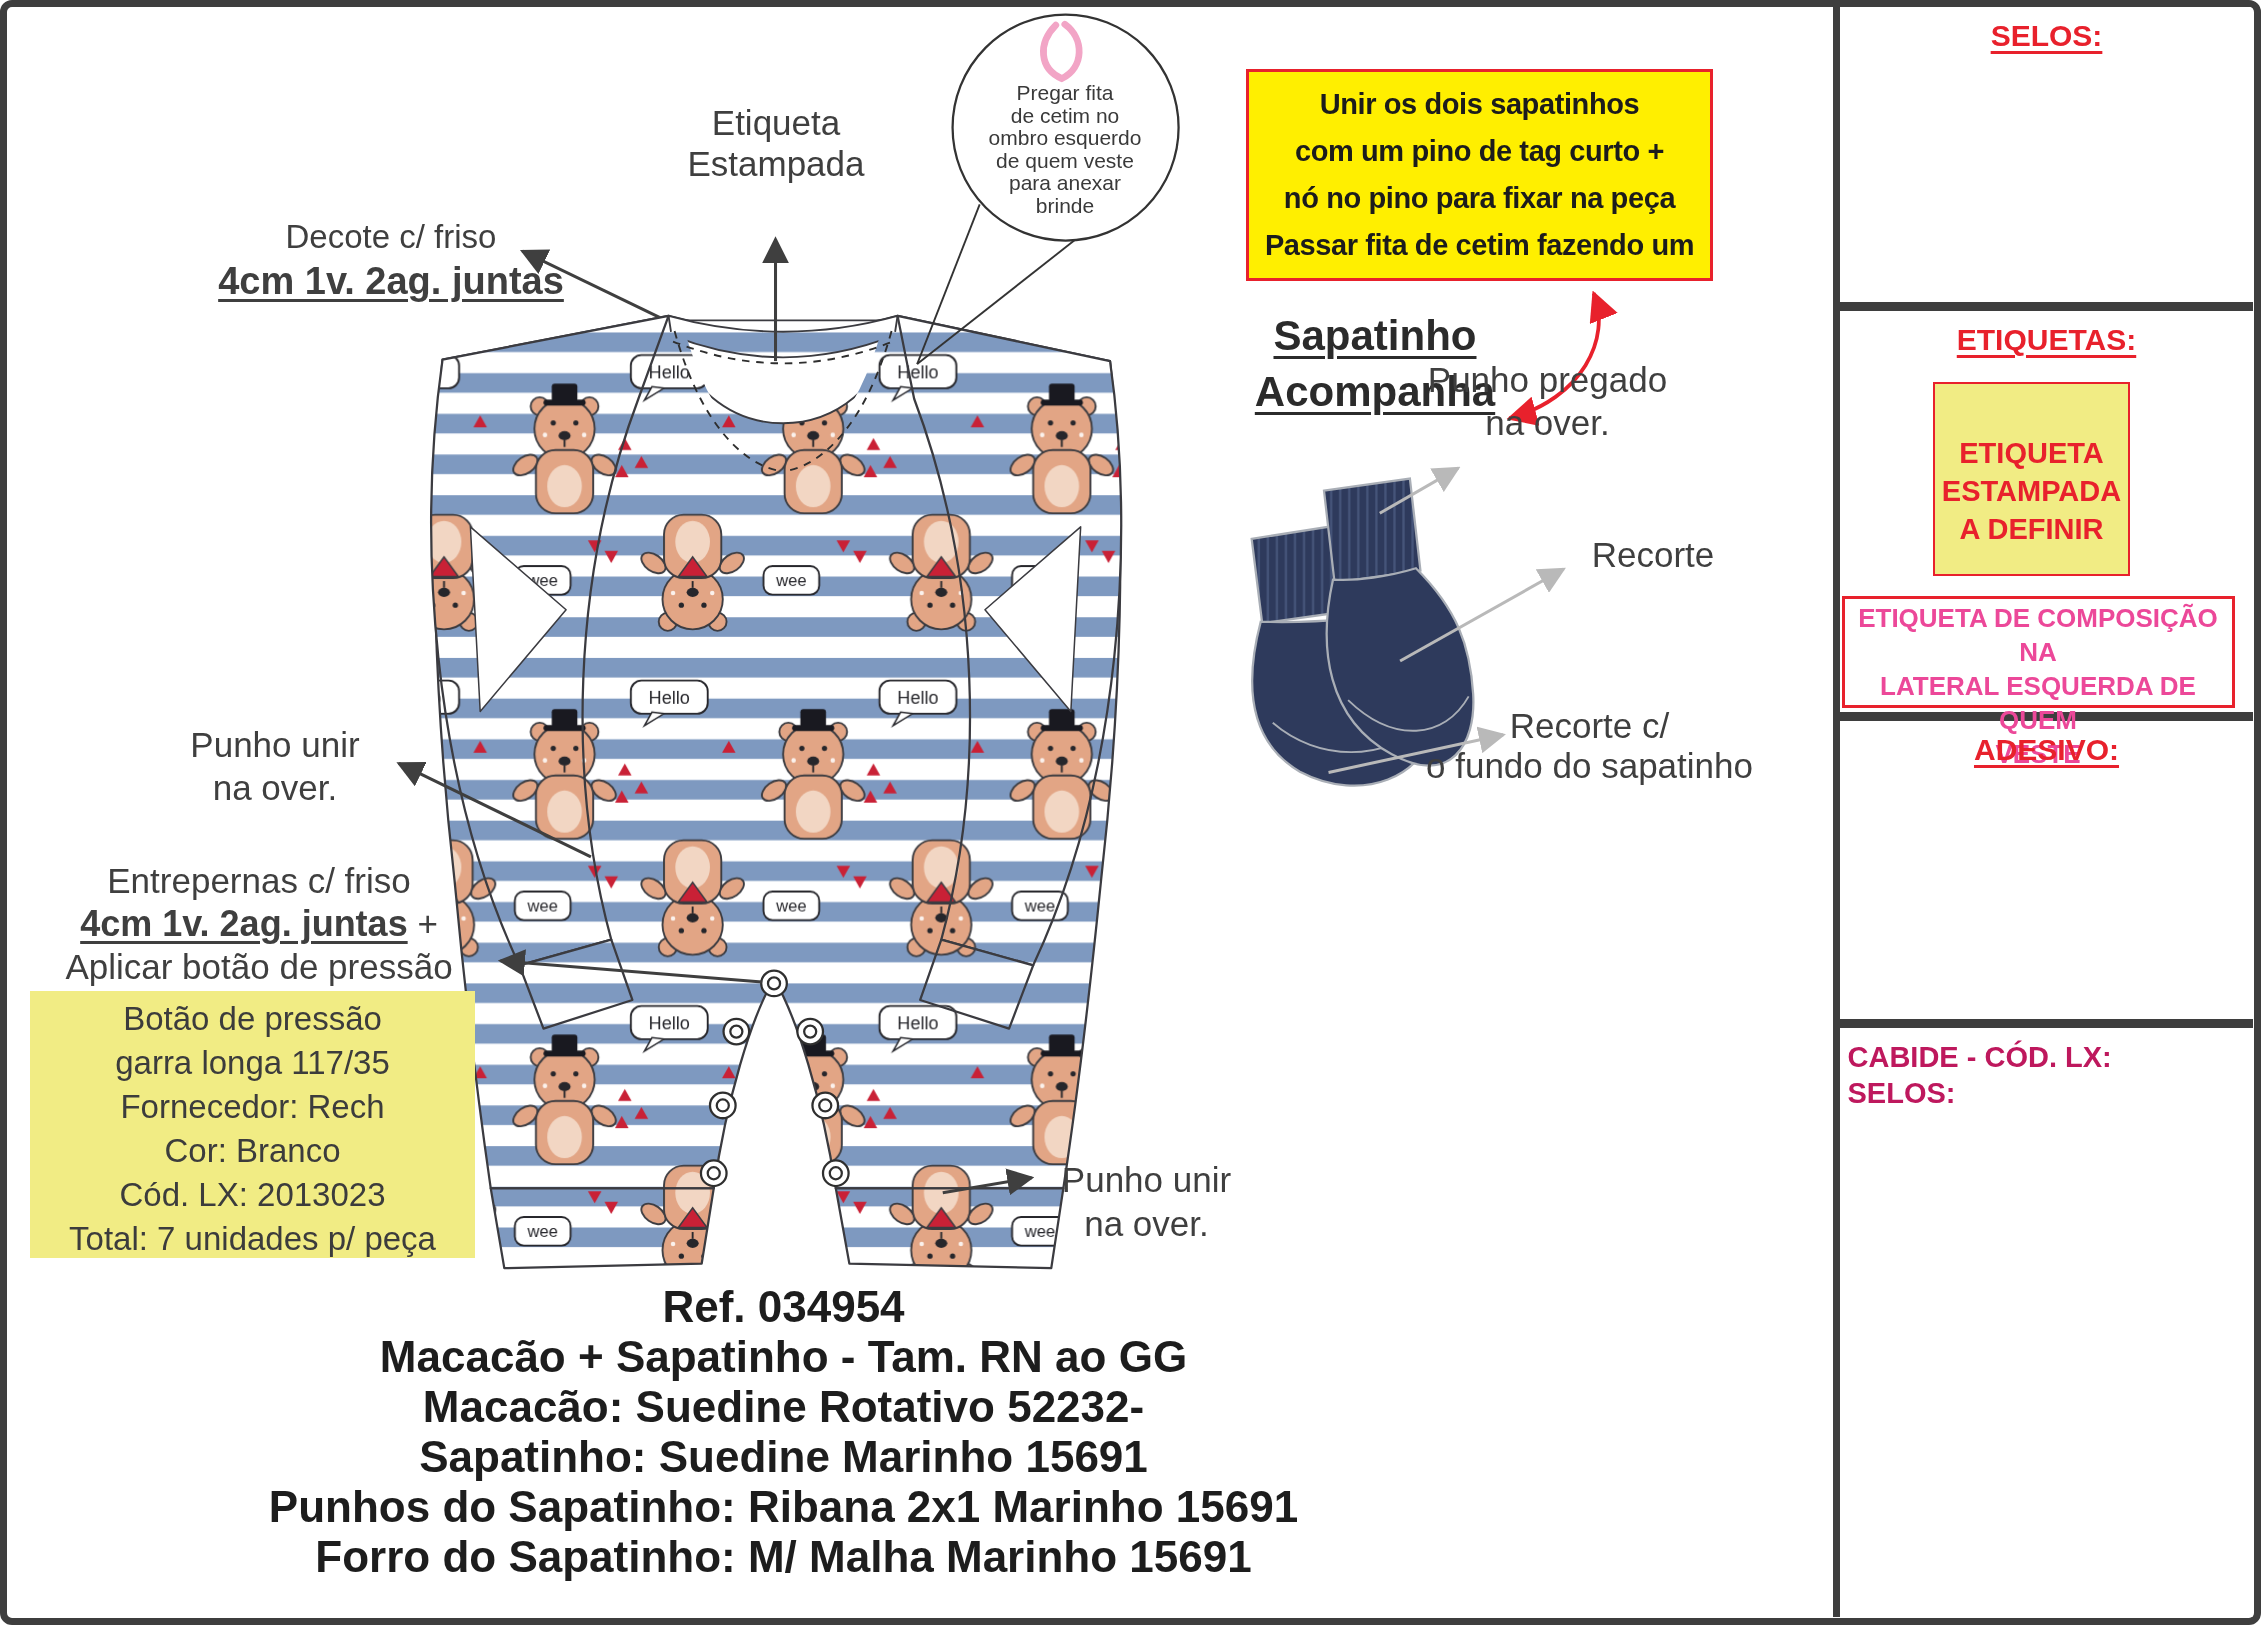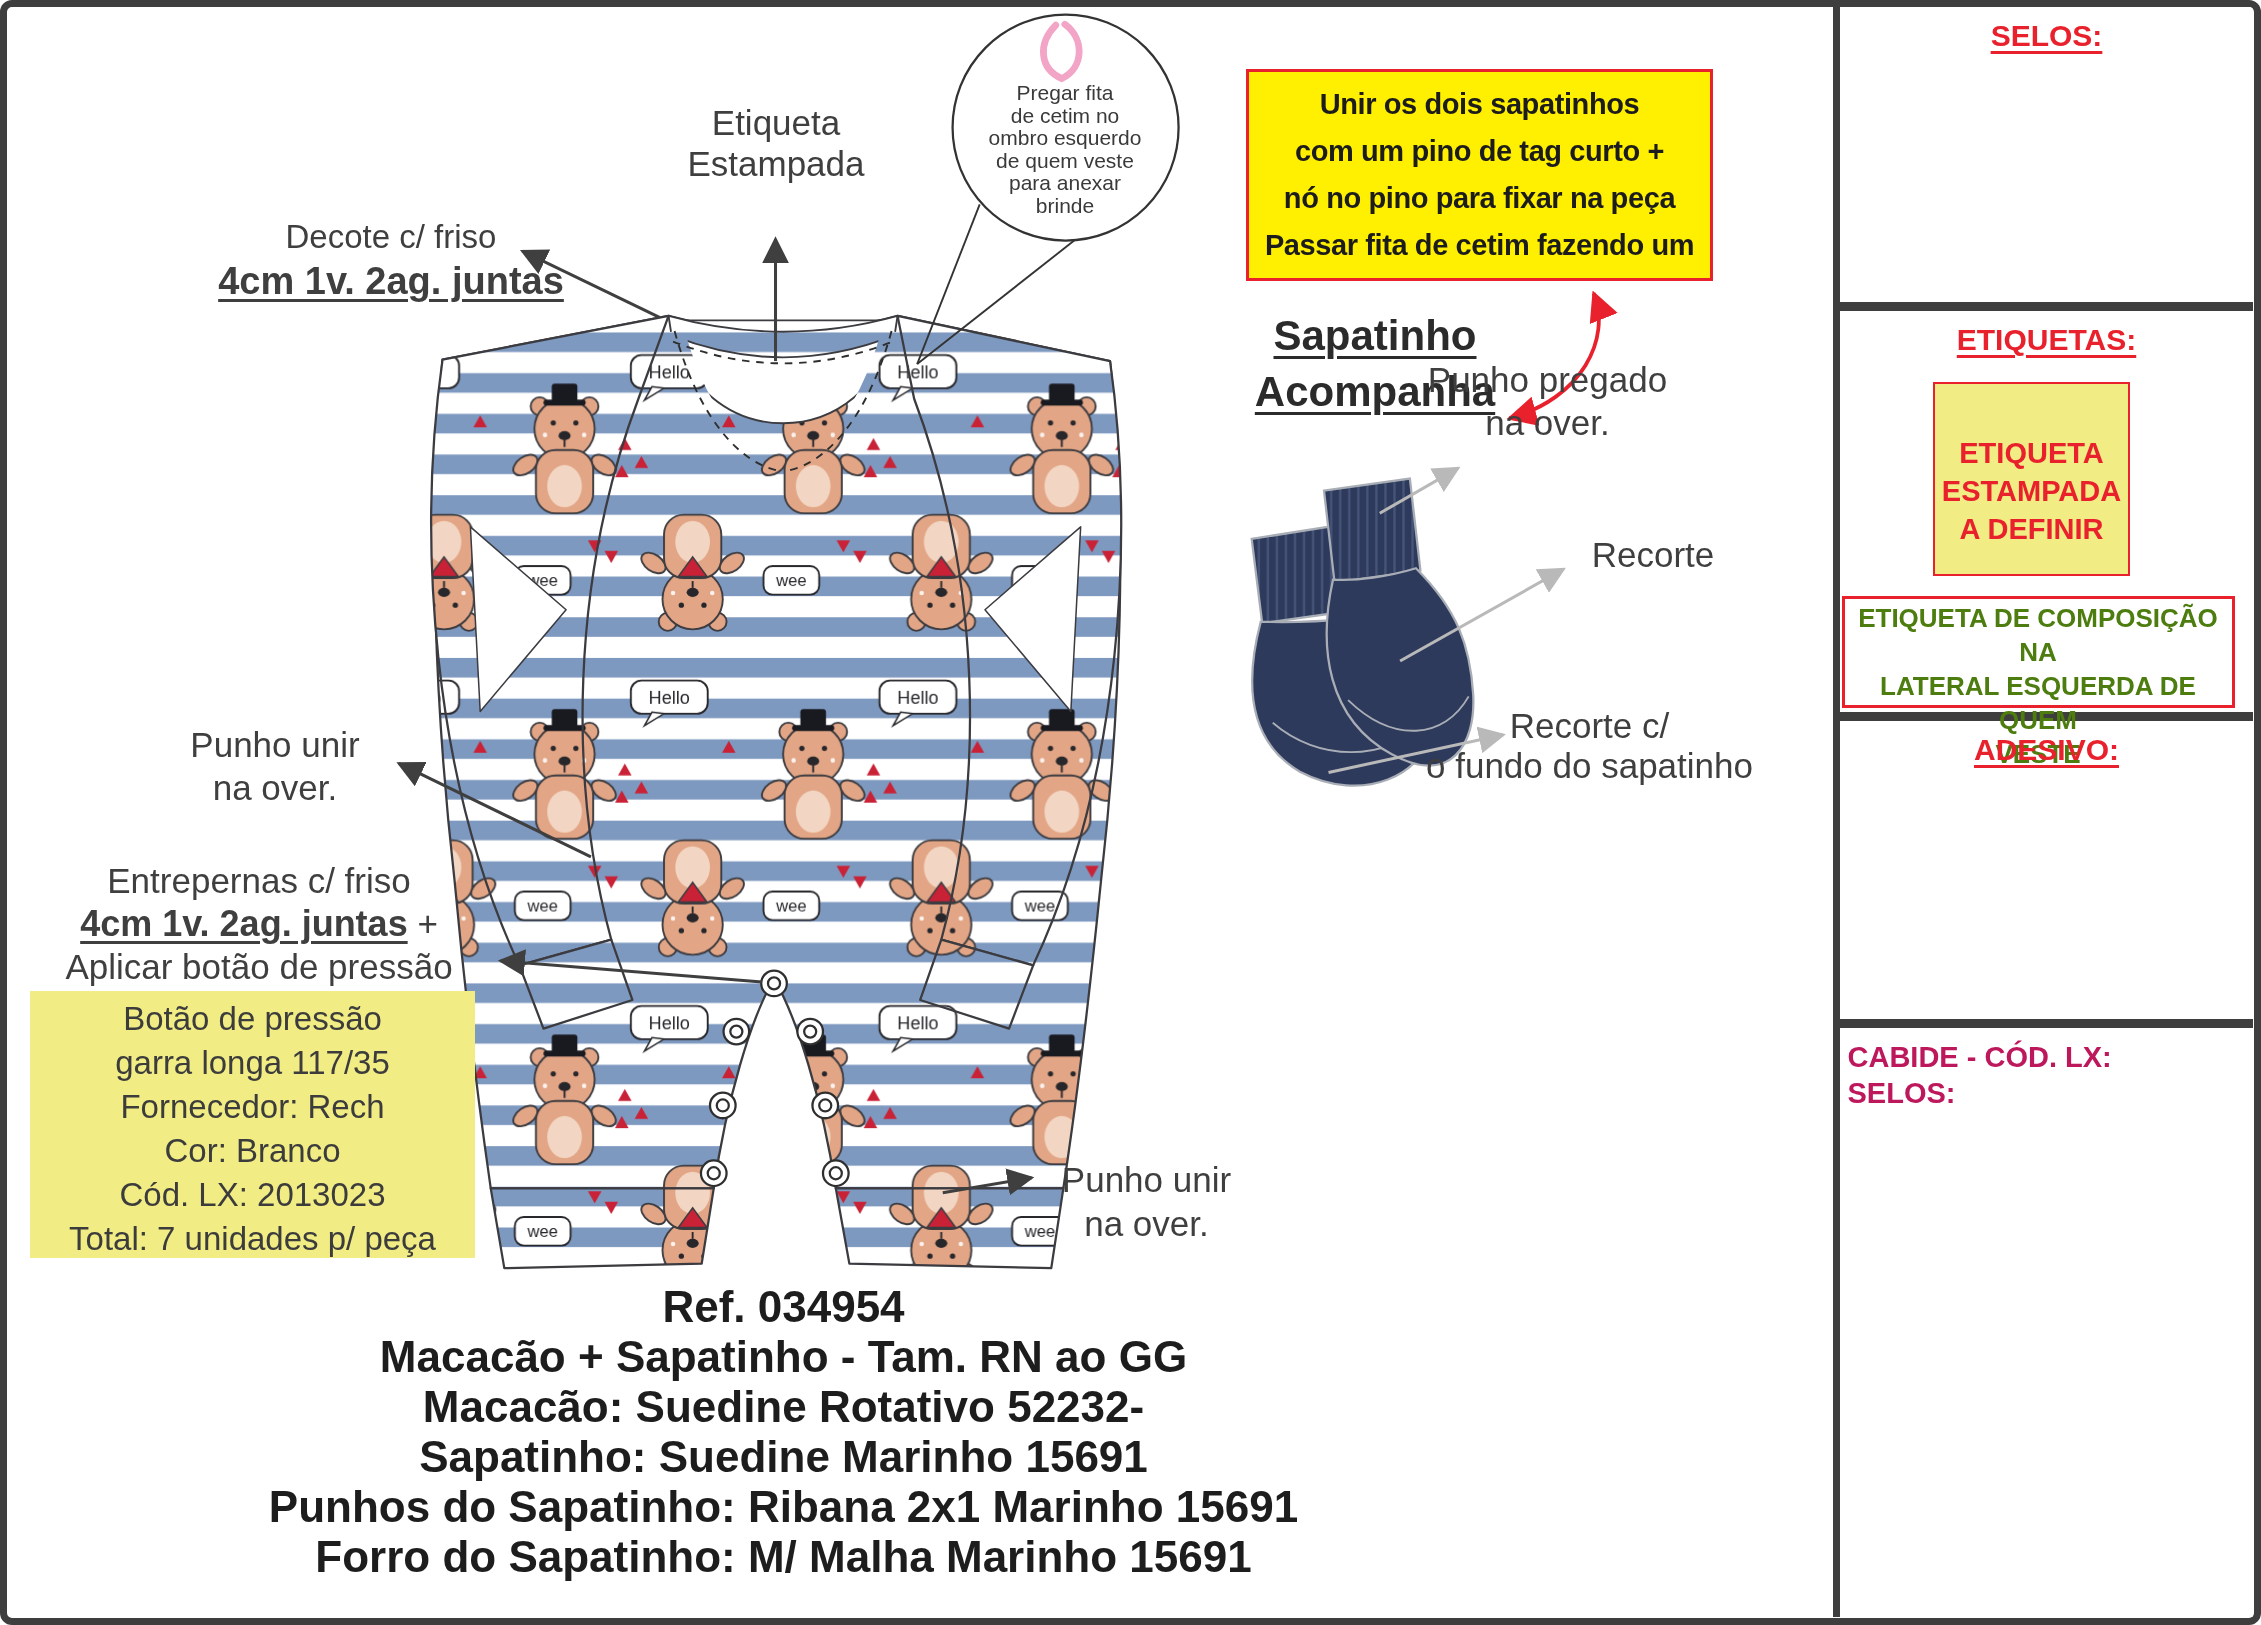--- a/index.html
+++ b/index.html
@@ -36,21 +36,21 @@
   #sidebar{position:absolute;left:1826px;top:0;width:420px;height:1610px;box-sizing:border-box;
            border-left:7.5px solid #3e3e3e;background:#fff;}
   .side-sec{position:relative;box-sizing:border-box;border-bottom:9px solid #3e3e3e;}
   .side-sec.last{border-bottom:none;}
   .side-title{display:block;width:fit-content;margin:12px auto 0;color:#e8212c;font-weight:bold;font-size:30px;
               text-decoration:underline;text-decoration-thickness:3px;text-underline-offset:5.3px;text-align:center;}
   #etiqueta-def-box{position:absolute;left:93px;top:59px;width:197px;height:194px;box-sizing:border-box;
                     background:#f1ec84;border:2.3px solid #e8212c;color:#e8212c;font-weight:bold;
                     font-size:29px;line-height:38px;text-align:center;padding-top:50px;}
   #composicao-box{position:absolute;left:1.5px;top:273px;width:393px;height:112px;box-sizing:border-box;
-                  background:#fff;border:3.8px solid #e8212c;color:#4d7c0f;font-weight:bold;
+                  background:#fff;border:3.8px solid #e8212c;color:#ec4899;font-weight:bold;
                   font-size:26px;line-height:34px;text-align:center;padding-top:1.5px;}
   #cabide-sec{padding:10.5px 0 0 7.5px;color:#be185d;font-weight:bold;font-size:29px;line-height:36px;}
 </style>
 </head>
 <body>
 
 <div id="canvas">
 
   <svg id="art" width="2246" height="1610" viewBox="0 0 2981 2137">
     <defs>

